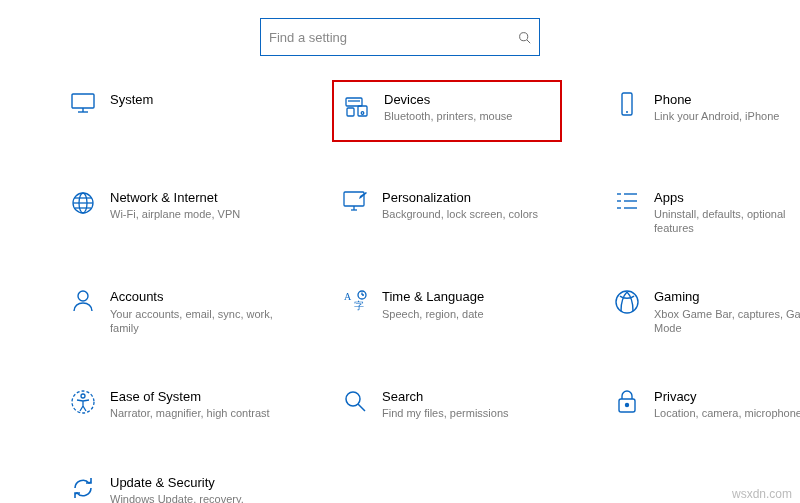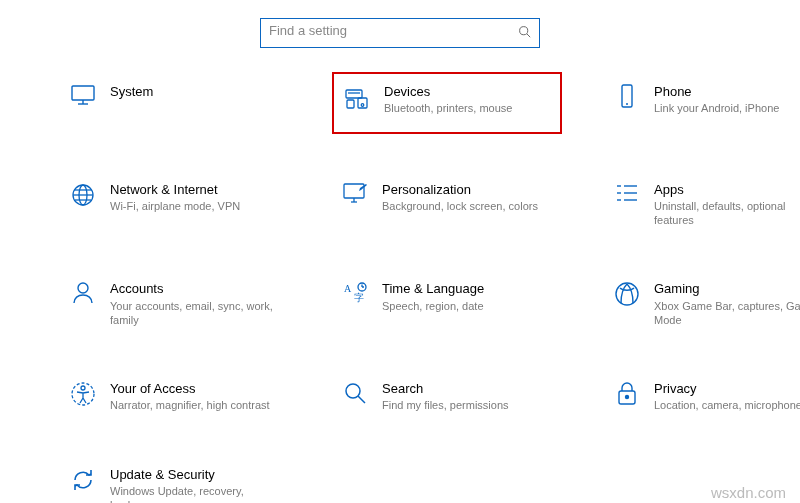--- a/index.html
+++ b/index.html
@@ -12,24 +12,24 @@
     color: #000;
   }
   .search-wrap {
     display: flex;
     justify-content: center;
     padding-top: 18px;
     padding-bottom: 30px;
   }
   .search-box {
     width: 280px;
-    height: 30px;
+    height: 38px;
     border: 1.5px solid #0a66c2;
     display: flex;
-    align-items: flex-end;
+    align-items: center;
     padding: 9px 8px;
   }
   .search-box input {
     flex: 1;
     border: none;
     outline: none;
     font-size: 13px;
     color: #333;
     background: transparent;
   }
@@ -72,23 +72,23 @@
   }
   .tile-desc {
     font-size: 11px;
     color: #7a7a7a;
     line-height: 1.3;
     margin-top: 1px;
   }
   svg { display: block; }
   .watermark {
     position: absolute;
-    right: 14px;
+    right: 8px;
     bottom: 2px;
-    font-size: 15px;
+    font-size: 12px;
     color: #bbb;
     margin-top: 17px;
   }
 </style>
 </head>
 <body>
 
 <div class="search-wrap">
   <div class="search-box">
     <input type="text" placeholder="Find a setting" style="">
@@ -237,21 +237,21 @@
 
   <div class="tile">
     <div class="tile-icon">
       <svg width="26" height="26" viewBox="0 0 26 26" fill="none" stroke="#0a66c2" stroke-width="1.3">
         <circle cx="13" cy="13" r="11" stroke-dasharray="3 2"></circle>
         <circle cx="13" cy="7" r="2"></circle>
           <path d="M7 11 l6 1 l6 -1 M13 12 v5 M13 17 l-3 5 M13 17 l3 5"></path>
       </svg>
     </div>
     <div class="tile-text">
-      <div class="tile-title">Your of Access</div>
+      <div class="tile-title">Ease of System</div>
       <div class="tile-desc">Narrator, magnifier, high contrast</div>
     </div>
   </div>
 
   <div class="tile">
     <div class="tile-icon">
       <svg width="24" height="24" viewBox="0 0 24 24" fill="none" stroke="#0a66c2" stroke-width="1.5">
         <circle cx="10" cy="10" r="7"></circle>
           <line x1="15" y1="15" x2="22" y2="22"></line>
       </svg>

